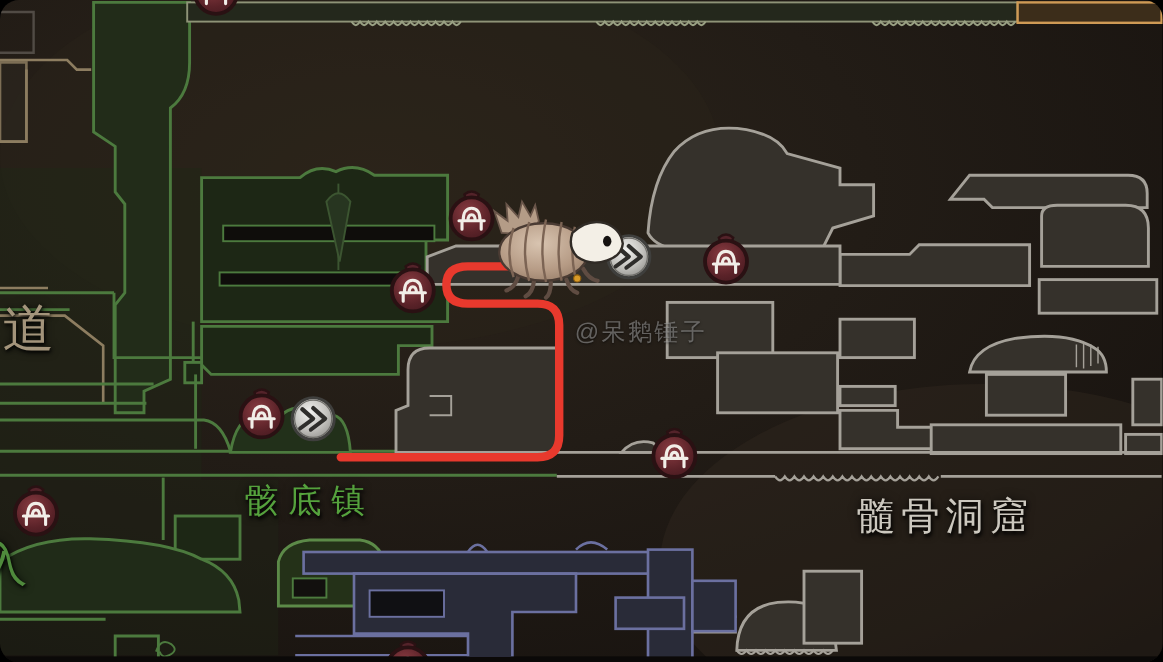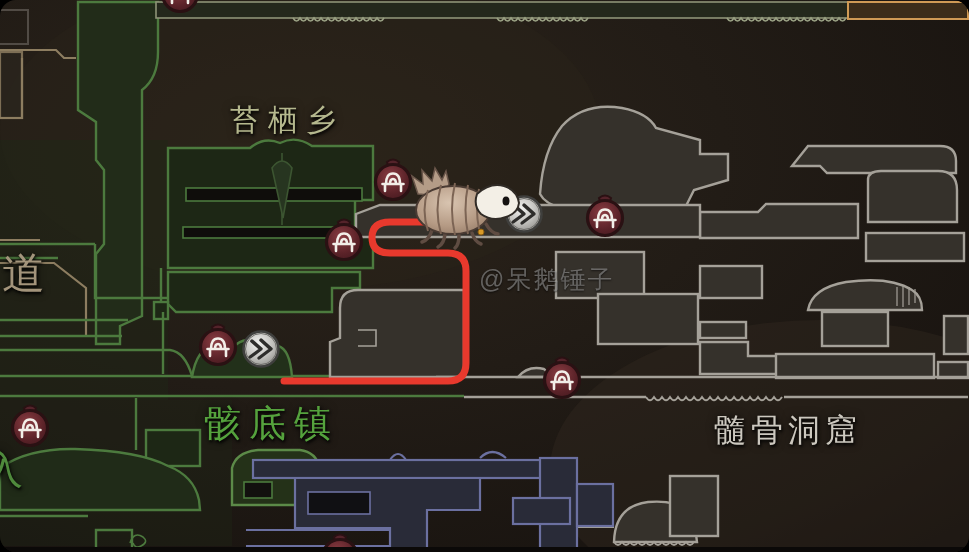--- a/index.html
+++ b/index.html
@@ -4,25 +4,25 @@
 <style>
   html,body{margin:0;padding:0;background:#000;}
   #stage{position:relative;width:969px;height:552px;background:#000;overflow:hidden;
          font-family:"Liberation Sans",sans-serif;}
   #map-frame{position:absolute;inset:0;border-radius:16px;overflow:hidden;}
   #map-svg{position:absolute;left:0;top:0;}
   .map-label{position:absolute;font-family:"Liberation Serif","DejaVu Serif",serif;
              white-space:nowrap;pointer-events:none;
              text-shadow:1px 2px 3px rgba(0,0,0,.95),0 0 8px rgba(0,0,0,.7);}
   #lbl-mosshome{left:230px;top:100px;font-size:30px;letter-spacing:8px;color:#b5b88e;}
-  #lbl-bone{left:204px;top:399px;font-size:37px;letter-spacing:8px;color:#55a23d;}
+  #lbl-bone{left:204px;top:399px;font-size:28px;letter-spacing:8px;color:#55a23d;}
   #lbl-marrow{left:714px;top:409px;font-size:32px;letter-spacing:5px;color:#ccc8bf;}
   #lbl-dao{left:2px;top:245px;font-size:43px;color:#a3947b;}
   #lbl-edge{left:-17px;top:442px;font-size:40px;color:#4f8a3c;}
-  #watermark{left:479px;top:263px;font-size:25px;letter-spacing:2px;
+  #watermark{left:479px;top:263px;font-size:20px;letter-spacing:2px;
              color:rgba(160,160,160,.55);position:absolute;
              font-family:"Liberation Sans",sans-serif;
              text-shadow:0 1px 2px rgba(0,0,0,.6);}
 </style>
 </head>
 <body>
 
 <div id="stage">
  <div id="map-frame">
   <svg id="map-svg" width="969" height="552" viewBox="0 0 969 552">
@@ -173,20 +173,19 @@
       <ellipse cx="453" cy="210" rx="37" ry="24" fill="url(#fleaG)" stroke="#4a3b33" stroke-width="2"></ellipse>
       <path d="M428,190 Q421,210 428,231 M441,185 Q434,210 441,234 M455,183 Q449,210 455,235 M468,185 Q463,210 468,234 M479,189 Q475,209 479,229" stroke="#7c6454" stroke-width="2" fill="none"></path>
       <path d="M477,194 Q490,182 504,186 Q517,190 519,203 Q518,213 506,217 Q492,222 481,214 Q473,206 477,194 Z" fill="#f3efe6" stroke="#302b26" stroke-width="2"></path>
       <ellipse cx="506" cy="201" rx="3.5" ry="4.5" fill="#151210"></ellipse>
       <circle cx="481" cy="232" r="3" fill="#d89a28" stroke="#8a5c10" stroke-width="1"></circle>
     </g>
 
     <rect x="0" y="547" width="969" height="5" fill="#0b0908"></rect>
   </svg>
 
-  <div class="map-label" id="lbl-mosshome">苔栖乡</div>
   <div class="map-label" id="lbl-bone">骸底镇</div>
   <div class="map-label" id="lbl-marrow">髓骨洞窟</div>
   <div class="map-label" id="lbl-dao">道</div>
   <div class="map-label" id="lbl-edge">入</div>
   <div id="watermark">@呆鹅锤子</div>
  </div>
 </div>
 
 </body></html>

